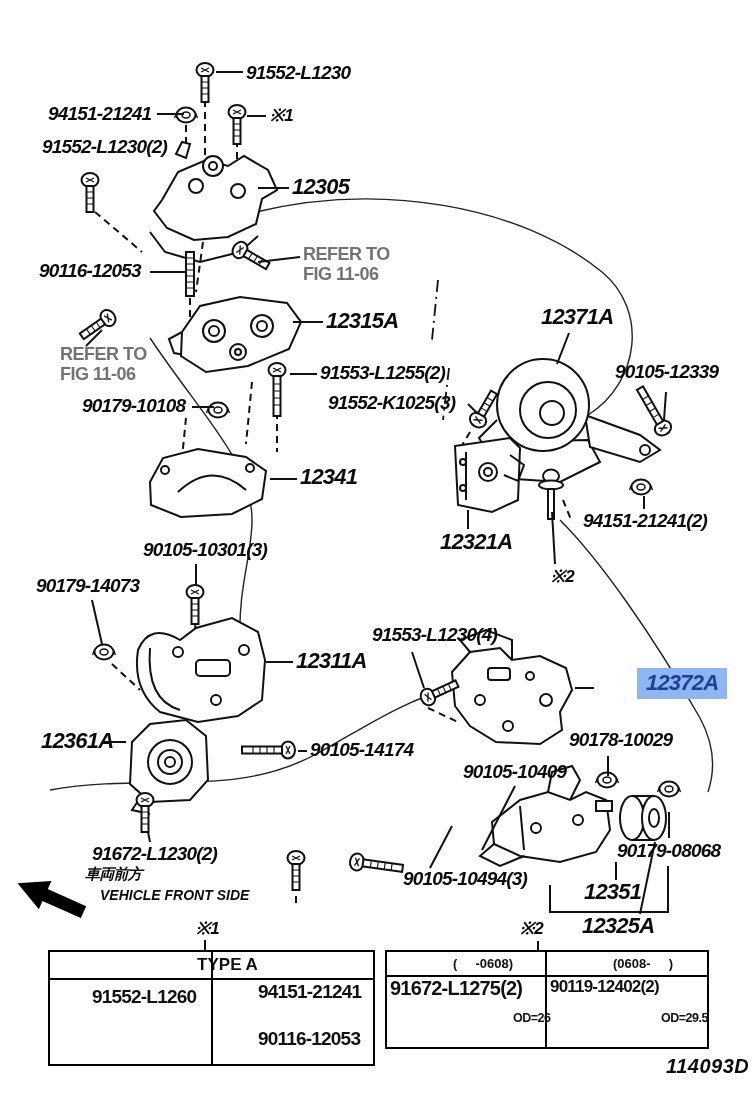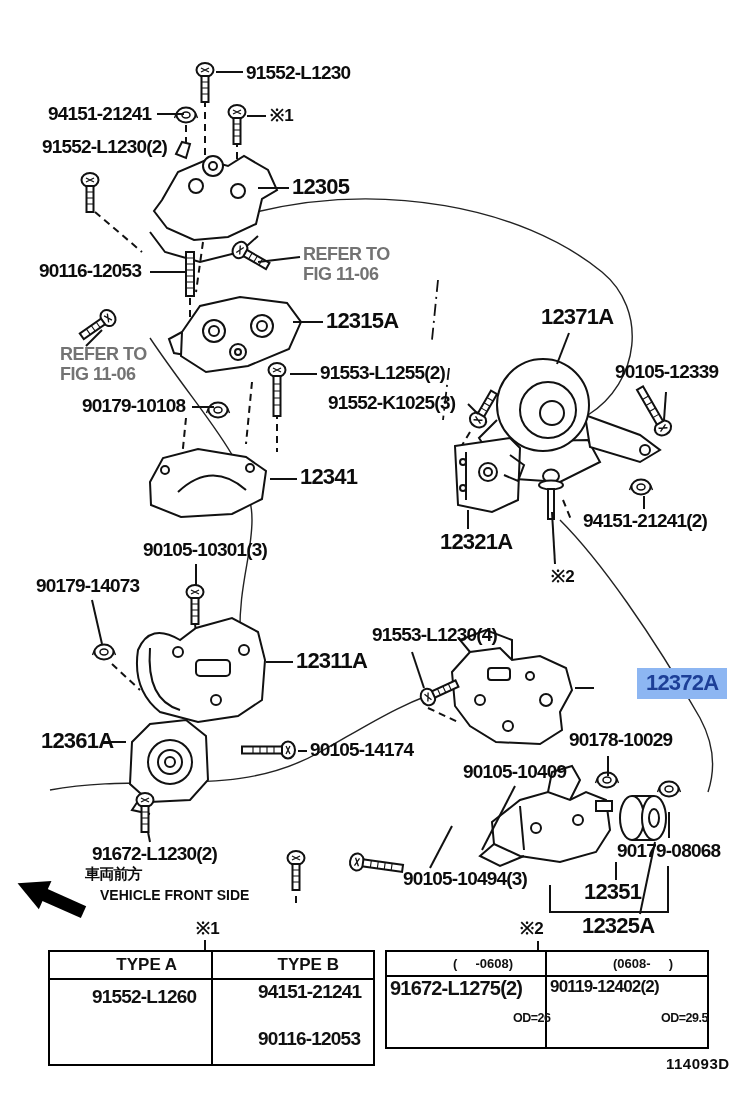--- a/index.html
+++ b/index.html
@@ -1,28 +1,28 @@
 <!DOCTYPE html>
 <html style="--hl-bg: #8db6f2; --hl-fg: #1d3f97;"><head>
 <meta charset="utf-8">
 <style>
   html,body{margin:0;padding:0;background:#fff;}
   #page{position:relative;width:756px;height:1108px;background:#fff;overflow:hidden;
         font-family:"Liberation Sans",sans-serif;color:#111;}
   svg{position:absolute;left:0;top:0;}
   .lbl{position:absolute;font-weight:700;font-size:19px;letter-spacing:-0.8px;
-       line-height:1;white-space:nowrap;color:#0c0c0c;}
+       line-height:1;white-space:nowrap;color:#0c0c0c;font-style:italic;}
   .big{font-size:22px;}
   .ref{font-size:17px;letter-spacing:0;}
   .refer{position:absolute;font-weight:700;font-size:18px;line-height:1.12;
          letter-spacing:-0.5px;white-space:nowrap;color:#737373;}
   .hl{background:var(--hl-bg,#8db6f2);color:var(--hl-fg,#1d3f97);padding:4px 9px 5px 9px;margin-left:41px;}
   .jp{font-size:15px;font-weight:700;}
   .en{font-size:14px;font-weight:700;letter-spacing:0;}
-  .code{font-size:15px;font-weight:700;letter-spacing:0.5px;}
+  .code{font-size:20px;font-weight:700;letter-spacing:0.5px;}
   .tbl{position:absolute;border:2px solid #000;background:#fff;}
   .tbl .hdr{position:absolute;left:0;top:0;right:0;border-bottom:2px solid #000;
             display:flex;}
   .tbl .hdr div{flex:1;text-align:center;font-weight:700;padding-left:32px;}
   .vdiv{position:absolute;top:0;bottom:0;width:0;border-left:2px solid #000;}
   .cell-lbl{position:absolute;font-weight:700;letter-spacing:-0.8px;white-space:nowrap;}
   .od{position:absolute;font-weight:700;font-size:12.5px;letter-spacing:-0.5px;white-space:nowrap;}
 </style>
 </head>
 <body>
@@ -309,21 +309,20 @@
 
   <div class="lbl jp" style="left:85px;top:866px">車両前方</div>
   <div class="lbl en" style="left:100px;top:888px">VEHICLE FRONT SIDE</div>
 
   <div class="lbl ref" style="left:196px;top:920px">※1</div>
   <div class="lbl ref" style="left:520px;top:920px">※2</div>
 
   <div class="tbl" style="left:48px;top:950px;width:323px;height:112px">
     <div class="hdr" style="height:26px;line-height:26px;font-size:17px">
       <div>TYPE A</div>
-      <div>TYPE B</div>
     </div>
     <div class="vdiv" style="left:161px"></div>
   </div>
   <div class="cell-lbl" style="left:92px;top:986px;font-size:19px">91552-L1260</div>
   <div class="cell-lbl" style="left:258px;top:981px;font-size:19px">94151-21241</div>
   <div class="cell-lbl" style="left:258px;top:1028px;font-size:19px">90116-12053</div>
 
   <div class="tbl" style="left:385px;top:950px;width:320px;height:95px">
     <div class="hdr" style="height:23px;line-height:23px;font-size:13px">
       <div>(&nbsp;&nbsp;&nbsp;&nbsp;&nbsp;-0608)</div>

